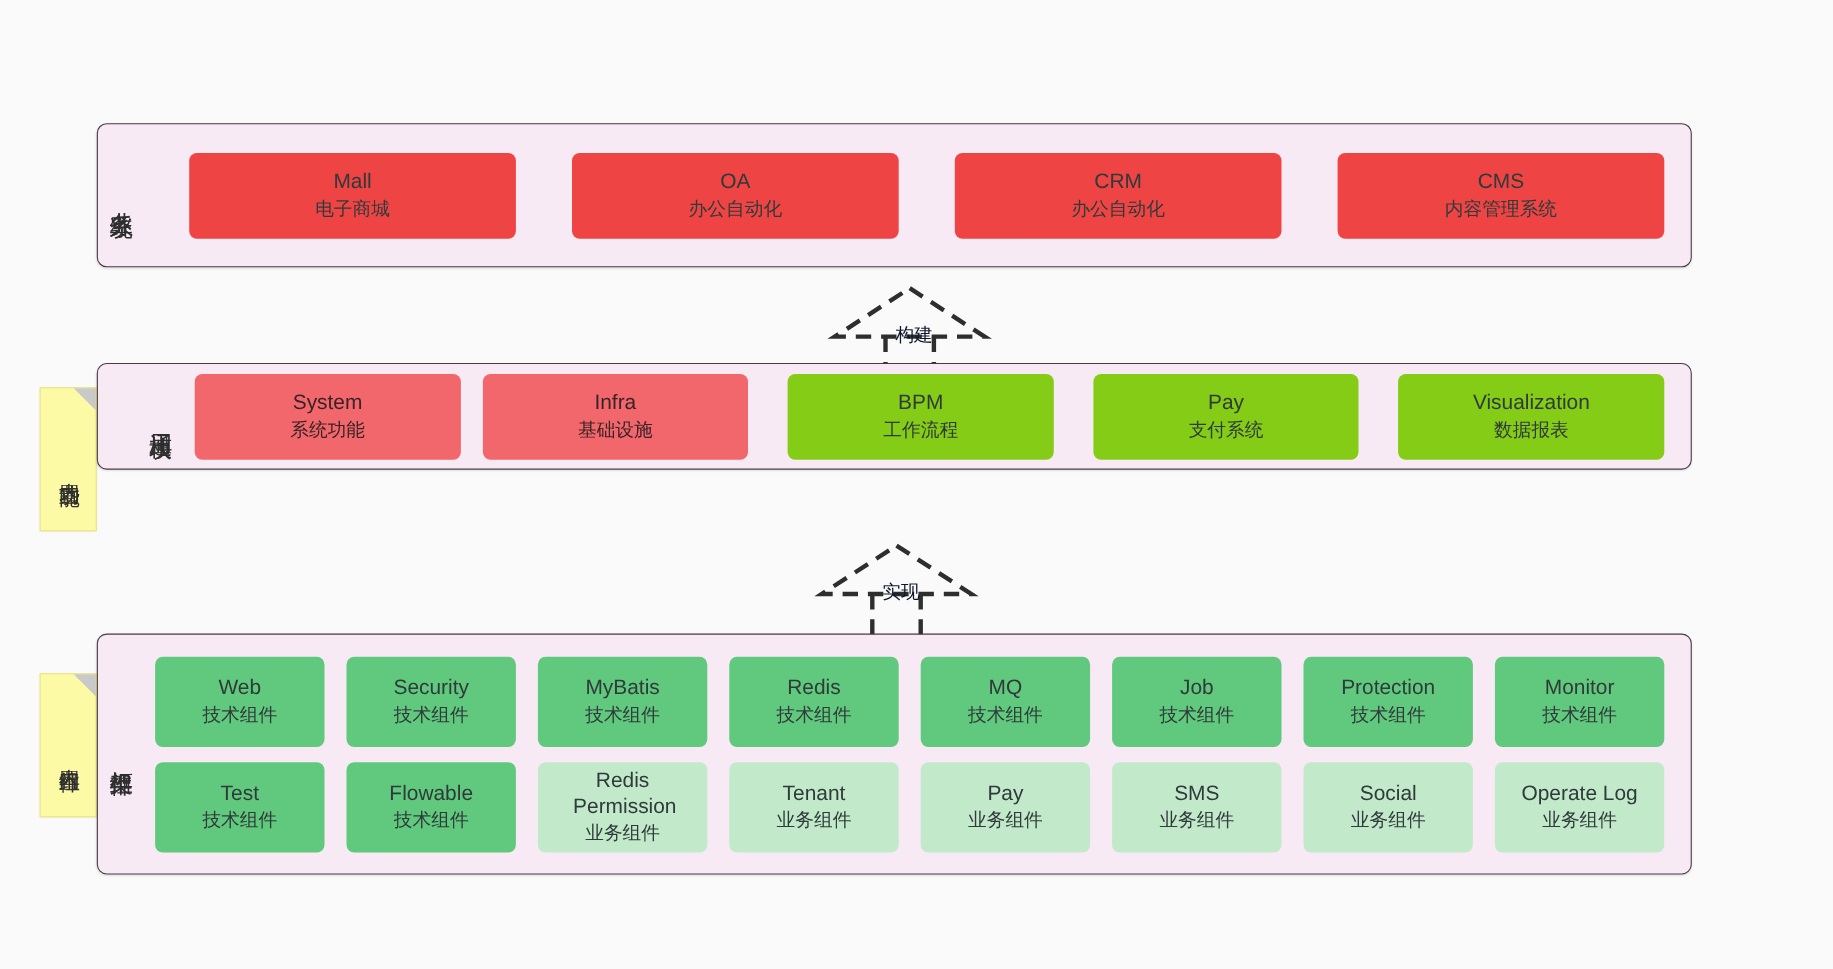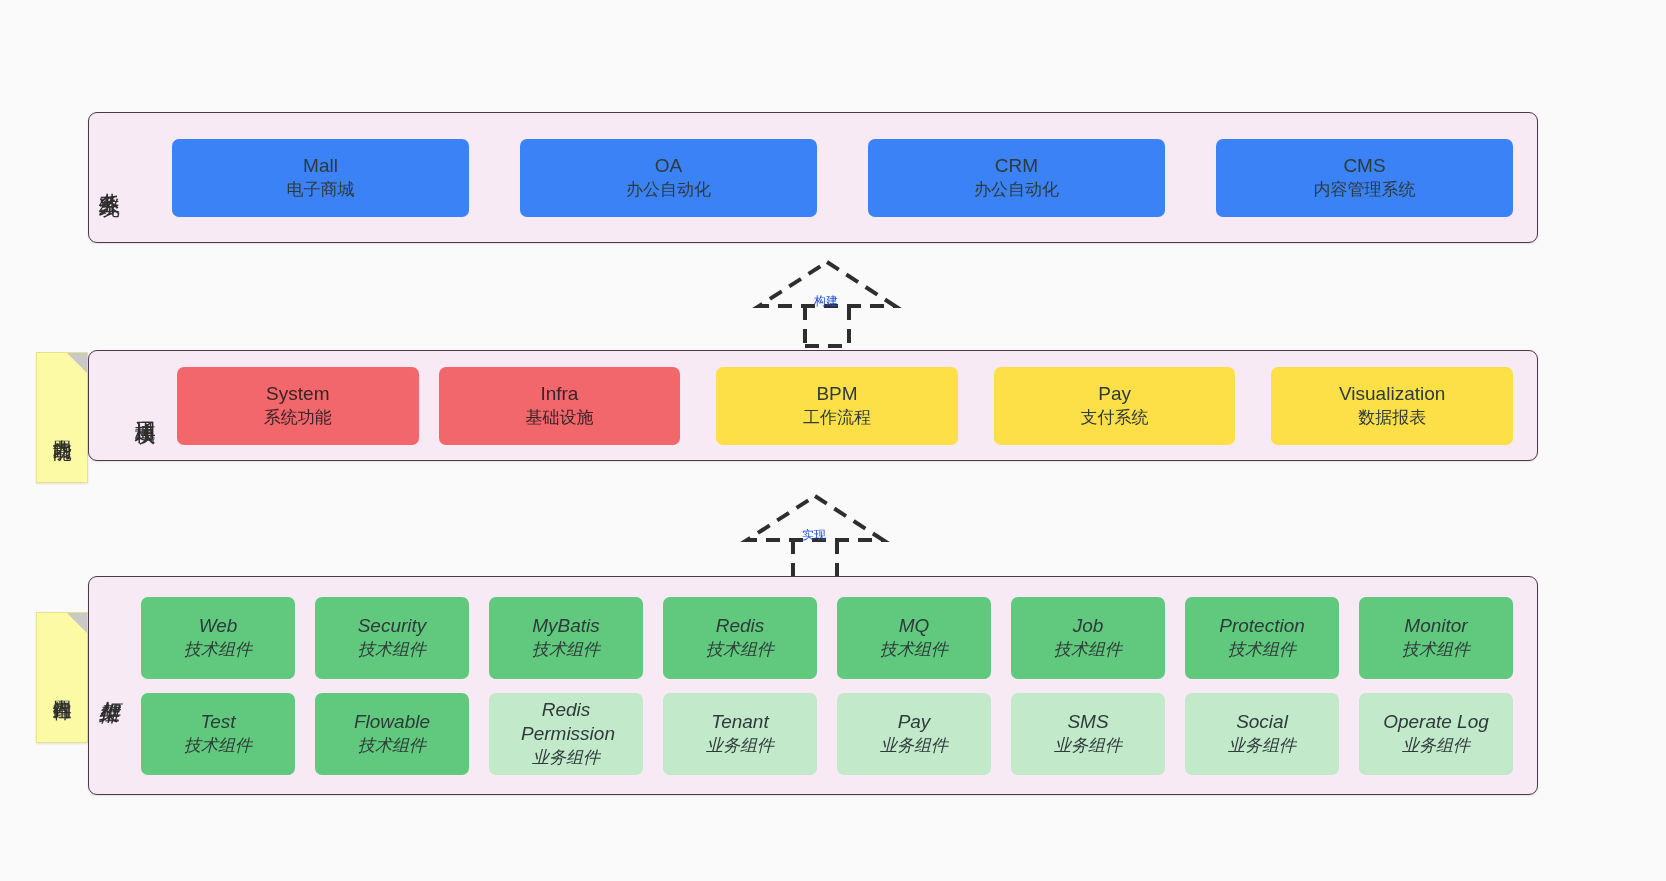--- a/index.html
+++ b/index.html
@@ -66,24 +66,24 @@
     align-items:center;
     justify-content:center;
     text-align:center;
     box-sizing:border-box;
     line-height:1.3;
     padding:2px 4px;
   }
   .node .t1{font-size:19px;color:#2f3a3a;}
   .node .t2{font-size:17px;color:#2f3a3a;}
 
-  .node.blue{background:#3b82f6;margin-left:41px;}
+  .node.blue{background:#ef4444;margin-left:41px;}
   .node.red{background:#f2676b;}
   .node.red .t1,.node.red .t2{color:#3a2326;}
-  .node.pink{background:#fde047;margin-left:26px;}
+  .node.pink{background:#84cc16;margin-left:26px;}
   .node.green{background:#61c97d;}
   .node.lightgreen{background:#c1e9ca;}
 
   
   .grid-node{height:82px;}
 
   
   .sticky{
     position:absolute;
     width:52px;
@@ -108,22 +108,22 @@
     width:0;height:0;
     border-left:20px solid transparent;
     border-top:20px solid #c9c9c9;
   }
   .sticky .txt{padding-top:16px;}
 
   
   .connector{position:absolute;}
   .conn-label{
     position:absolute;
-    font-size:12px;
-    color:#1d4ed8;
+    font-size:17px;
+    color:#0f172a;
     background:transparent;
     white-space:nowrap;
     user-select:none;
   }
 </style>
 </head>
 <body>
 
 <div class="canvas">
 
@@ -155,21 +155,21 @@
       <path d="M 53 50 L 53 90 M 97 50 L 97 90 M 53 90 L 97 90" fill="none" stroke="#2e2e2e" stroke-width="4" stroke-dasharray="14,9"></path>
     </svg>
     <div class="conn-label" style="left:62px;top:37px;">构建</div>
   </div>
 
   <div class="sticky" style="left:36px;top:352px;height:131px;">
     <div class="fold"></div>
     <div class="txt">内置功能</div>
   </div>
 
-  <div class="layer" style="left:88px;top:350px;width:1450px;height:111px;padding-left:36px;">
+  <div class="layer" style="left:88px;top:330px;width:1450px;height:97px;padding-left:36px;">
     <div class="layer-title">通用模块</div>
     <div class="layer-body">
       <div class="node red">
         <div class="t1">System</div>
         <div class="t2">系统功能</div>
       </div>
       <div class="node red">
         <div class="t1">Infra</div>
         <div class="t2">基础设施</div>
       </div>
@@ -194,21 +194,21 @@
       <path d="M 53 50 L 53 90 M 97 50 L 97 90 M 53 90 L 97 90" fill="none" stroke="#2e2e2e" stroke-width="4" stroke-dasharray="14,9"></path>
     </svg>
     <div class="conn-label" style="left:62px;top:37px;">实现</div>
   </div>
 
   <div class="sticky" style="left:36px;top:612px;height:131px;">
     <div class="fold"></div>
     <div class="txt">内置组件</div>
   </div>
 
-  <div class="layer" style="left:88px;top:576px;width:1450px;height:219px;font-style:italic;">
+  <div class="layer" style="left:88px;top:576px;width:1450px;height:219px;">
     <div class="layer-title">框架组件</div>
     <div class="layer-body two-rows">
 
       <div class="row">
         <div class="node green grid-node">
           <div class="t1">Web</div>
           <div class="t2">技术组件</div>
         </div>
         <div class="node green grid-node">
           <div class="t1">Security</div>

